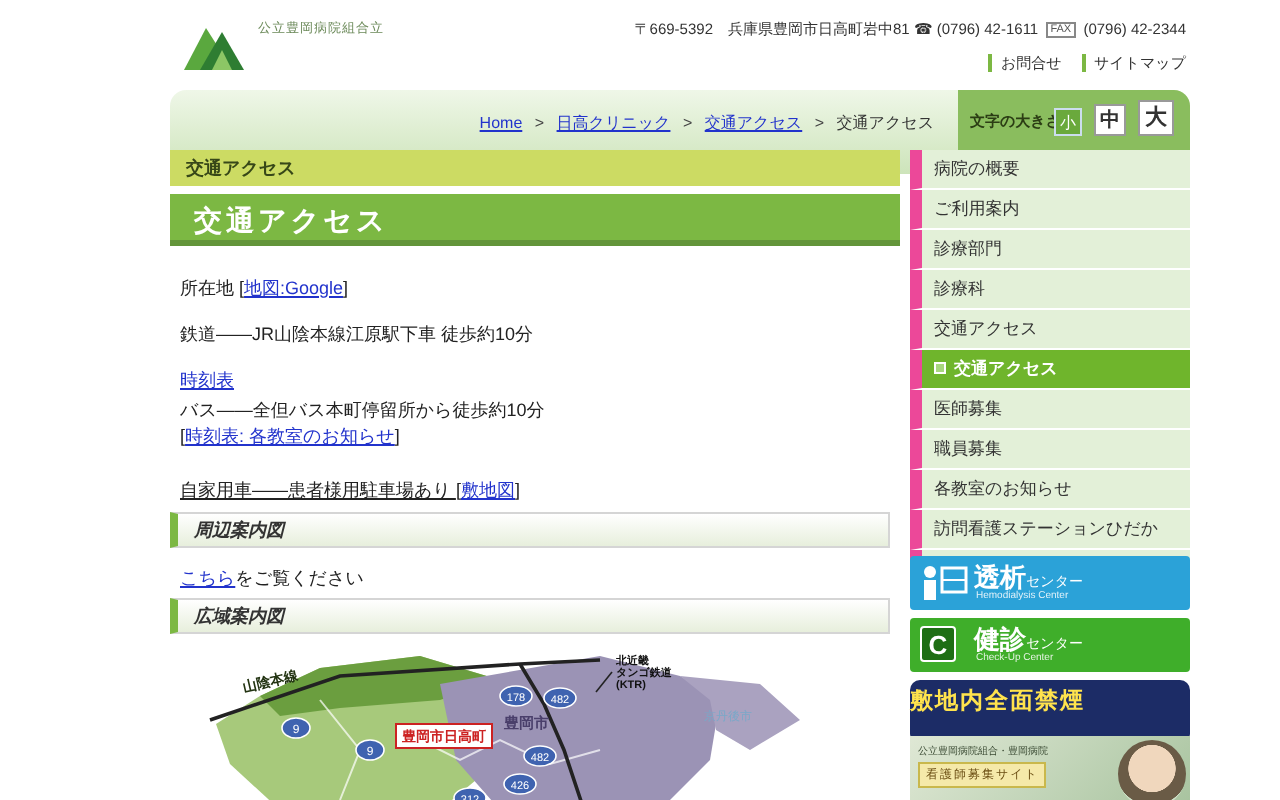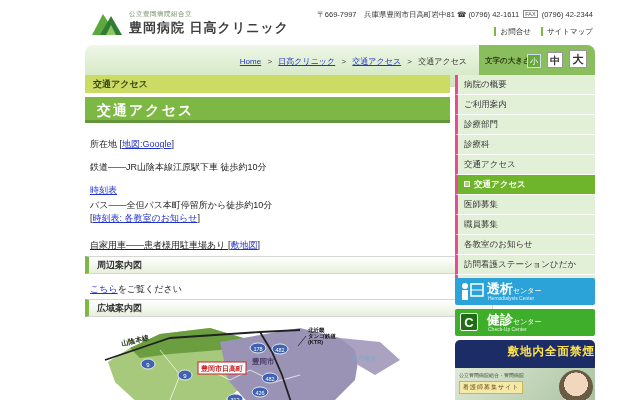--- a/index.html
+++ b/index.html
@@ -31,68 +31,67 @@
   .fs-l { right:8px;  top:5px; width:18px; height:18px; font-size:11px; line-height:17px; font-weight:bold; }
 
   
   .title-strip { position:absolute; top:75px; left:0; width:365px; height:18px; background:#ccdb63;
     font-size:9px; font-weight:bold; color:#374718; line-height:18px; padding-left:8px; }
   .page-heading { position:absolute; top:97px; left:0; width:365px; height:26px; background:#7cb843;
     border-bottom:3px solid #63953a; color:#fff; font-weight:bold; font-size:14px; line-height:26px; padding-left:12px; letter-spacing:2px; }
   .content { position:absolute; top:123px; left:0; width:365px; font-size:9px; color:#222; }
   .c-line { position:absolute; left:5px; white-space:nowrap; }
   .content a { color:#2233cc; text-decoration:underline; cursor:pointer; }
-  .sec-head { position:absolute; left:0; width:408px; height:18px; line-height:17px;
+  .sec-head { position:absolute; left:0; width:360px; height:18px; line-height:17px;
     background:linear-gradient(#ffffff,#e7efdc); border:1px solid #d5d5d5; border-left:4px solid #7cb843;
-    font-weight:bold; font-size:9px; color:#333; padding-left:8px; }
+    font-weight:bold; font-size:9px; color:#333; padding-left:8px;font-style:italic; }
 
   
   .map-wrap { position:absolute; top:320px; left:15px; width:340px; height:85px; }
 
   
   .sidebar { position:absolute; left:370px; top:75px; width:140px; }
-  .sb-item { background:#e3f0d8; border-left:3px solid #ec4899; border-bottom:1px solid #fff;
+  .sb-item { background:#e3f0d8; border-left:6px solid #ec4899; border-bottom:1px solid #fff;
     font-size:8.5px; color:#333; padding:4px 5px 3px 6px; min-height:17px; cursor:pointer; }
   .sb-item.active { background:#6fb52c; color:#fff; font-weight:bold; }
   .sb-bullet { display:inline-block; width:6px; height:6px; border:1px solid #fff; background:#a8d77f; margin-right:4px; }
 
   .banner { position:absolute; left:370px; width:140px; cursor:pointer; }
   .bn-dialysis { top:278px; height:27px; background:#2ba2d8; border-radius:2px; color:#fff; }
   .bn-checkup  { top:309px; height:27px; background:#3fae2a; border-radius:2px; color:#fff; }
   .bn-icon { position:absolute; left:4px; top:3px; }
   .bn-c { position:absolute; left:5px; top:4px; width:18px; height:18px; background:#1e6e14; border:1px solid #fff;
     color:#fff; font-weight:bold; font-size:13px; text-align:center; line-height:17px; border-radius:2px; }
   .bn-title { position:absolute; left:32px; top:2px; font-size:13px; font-weight:bold; }
   .bn-suffix { font-size:7px; font-weight:normal; }
   .bn-sub { position:absolute; left:33px; top:17px; font-size:5px; opacity:.85; }
   .bn-nosmoke { top:340px; height:32px; background:#1c2c66; border-radius:5px; color:#ffe34d;
-    font-size:11.5px; font-weight:bold; text-align:right; line-height:22px; letter-spacing:1px; }
+    font-size:11.5px; font-weight:bold; text-align:left; line-height:22px; letter-spacing:1px; }
   .bn-nurse { top:368px; height:32px; background:linear-gradient(135deg,#dfe8d5,#a9c4a0); overflow:hidden; }
   .nurse-photo { position:absolute; right:2px; top:2px; width:34px; height:34px; border-radius:50%;
     background:radial-gradient(circle at 50% 42%, #f0d7bd 0 45%, #6a5b46 46% 70%, #cfe0c8 71%); }
   .nurse-line1 { position:absolute; left:4px; top:4px; font-size:5px; color:#3a4a33; }
   .nurse-badge { position:absolute; left:4px; top:13px; background:#f5e9a9; border:1px solid #c9b84c;
     color:#6a4d12; font-size:6px; padding:1px 3px; letter-spacing:1px; }
 </style>
 </head>
 <body>
 
 <div class="site">
 
   <div class="hdr">
     <svg class="logo" width="32" height="30" viewBox="0 0 32 30">
       <polygon points="1,27 12,6 19,17 15,27" fill="#5aa83e"></polygon>
       <polygon points="9,27 20,8 31,27" fill="#2e7d32"></polygon>
       <polygon points="15,27 20,17 25,27" fill="#8cc665"></polygon>
     </svg>
     <div class="org-small">公立豊岡病院組合立</div>
-    <div class="site-title">豊岡病院 日高クリニック</div>
     <div class="hdr-right">
       <div class="row1">
-        <span>〒669-7997　兵庫県豊岡市日高町岩中81</span>
+        <span>〒669-5392　兵庫県豊岡市日高町岩中81</span>
         <span>☎</span>
         <span>(0796) 42-1611</span>
         <span class="fax-box">FAX</span>
         <span>(0796) 42-2344</span>
       </div>
       <div class="row2">
         <a class="hdr-link">お問合せ</a>
         <a class="hdr-link">サイトマップ</a>
       </div>
     </div>

